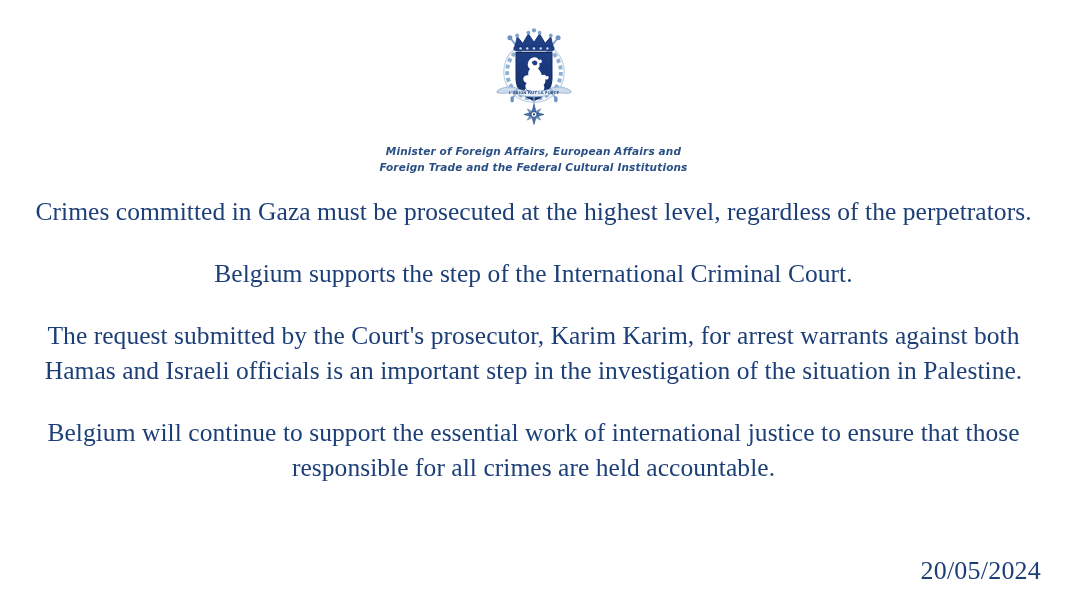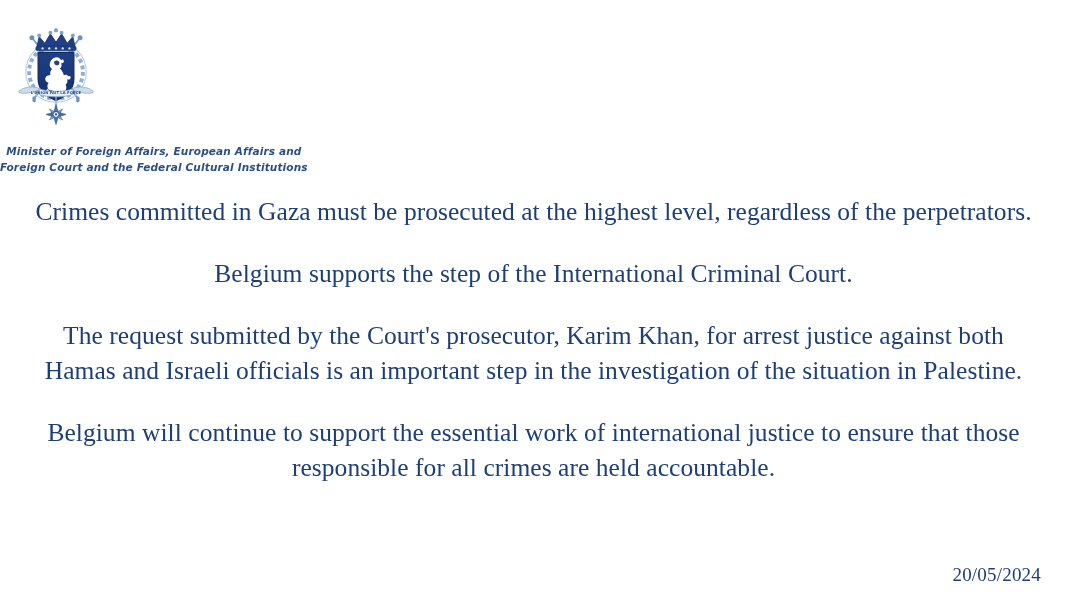--- a/index.html
+++ b/index.html
@@ -21,21 +21,21 @@
     background: #ffffff;
     box-sizing: border-box;
   }
 
   
   .emblem-block {
     width: 100%;
     padding-top: 26px;
     display: flex;
     flex-direction: column;
-    align-items: flex-start;
+    align-items: center;
   }
   .coat-of-arms {
     width: 112px;
     height: 112px;
     display: block;
   }
   .ministry-subtitle {
     margin-top: 6px;
     text-align: center;
     font-family: "DejaVu Sans", "Liberation Sans", sans-serif;
@@ -73,21 +73,21 @@
     padding: 0 18px;
   }
 
   
   .statement-date {
     position: absolute;
     right: 26px;
     bottom: 14px;
     color: #1d3f78;
     font-family: "Liberation Serif", "DejaVu Serif", serif;
-    font-size: 19px;
+    font-size: 26px;
     letter-spacing: 0.2px;
   }
 </style>
 </head>
 <body>
 
 <div class="statement-card">
 
   <div class="emblem-block">
 
@@ -158,26 +158,26 @@
           <path d="M100 140 L104 154 L118 158 L104 162 L100 176 L96 162 L82 158 L96 154 Z"></path>
           <path d="M112 148 L106 158 L112 168 L100 162 L88 168 L94 158 L88 148 L100 154 Z" opacity="0.75"></path>
         </g>
         <circle cx="100" cy="158" r="5" fill="#ffffff" stroke="#22477f" stroke-width="1.2"></circle>
         <circle cx="100" cy="158" r="2" fill="#22477f"></circle>
       </g>
     </svg>
 
     <div class="ministry-subtitle">
       <span class="subtitle-line">Minister of Foreign Affairs, European Affairs and</span>
-      <span class="subtitle-line">Foreign Court and the Federal Cultural Institutions</span>
+      <span class="subtitle-line">Foreign Trade and the Federal Cultural Institutions</span>
     </div>
   </div>
 
   <div class="statement-body">
     <p class="statement-paragraph">Crimes committed in Gaza must be prosecuted at the highest level, regardless of the perpetrators.</p>
     <p class="statement-paragraph">Belgium supports the step of the International Criminal Court.</p>
-    <p class="statement-paragraph wide">The request submitted by the Court's prosecutor, Karim Khan, for arrest justice against both Hamas and Israeli officials is an important step in the investigation of the situation in Palestine.</p>
+    <p class="statement-paragraph wide">The request submitted by the Court's prosecutor, Karim Karim, for arrest warrants against both Hamas and Israeli officials is an important step in the investigation of the situation in Palestine.</p>
     <p class="statement-paragraph wide">Belgium will continue to support the essential work of international justice to ensure that those responsible for all crimes are held accountable.</p>
   </div>
 
   <div class="statement-date">20/05/2024</div>
 
 </div>
 
 </body></html>

